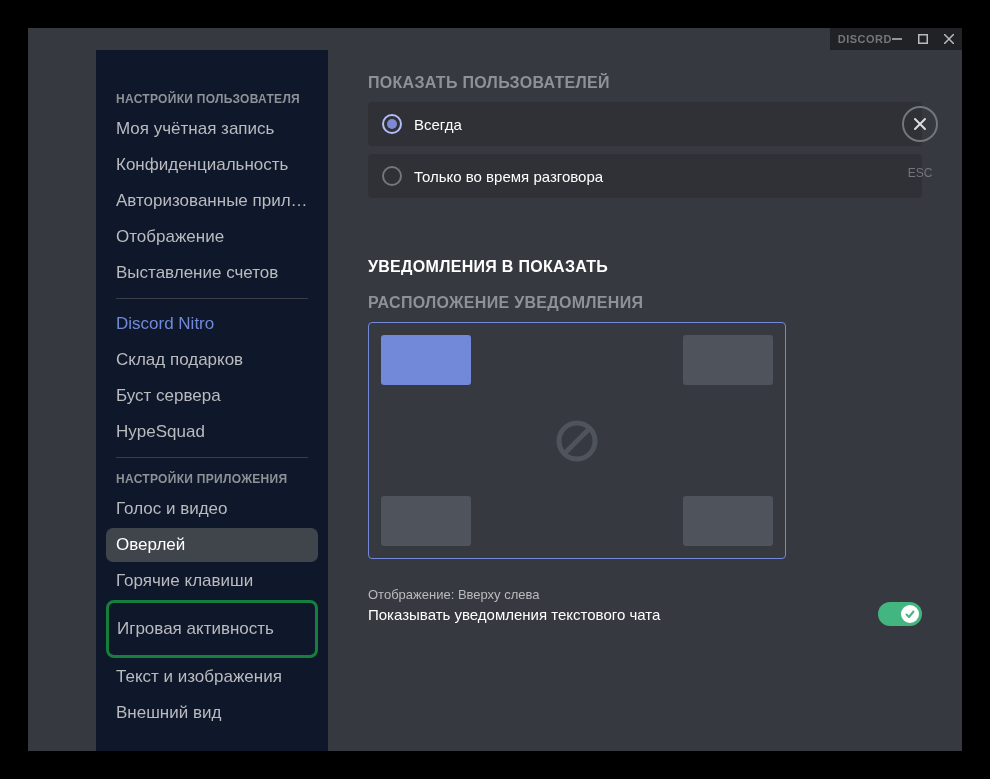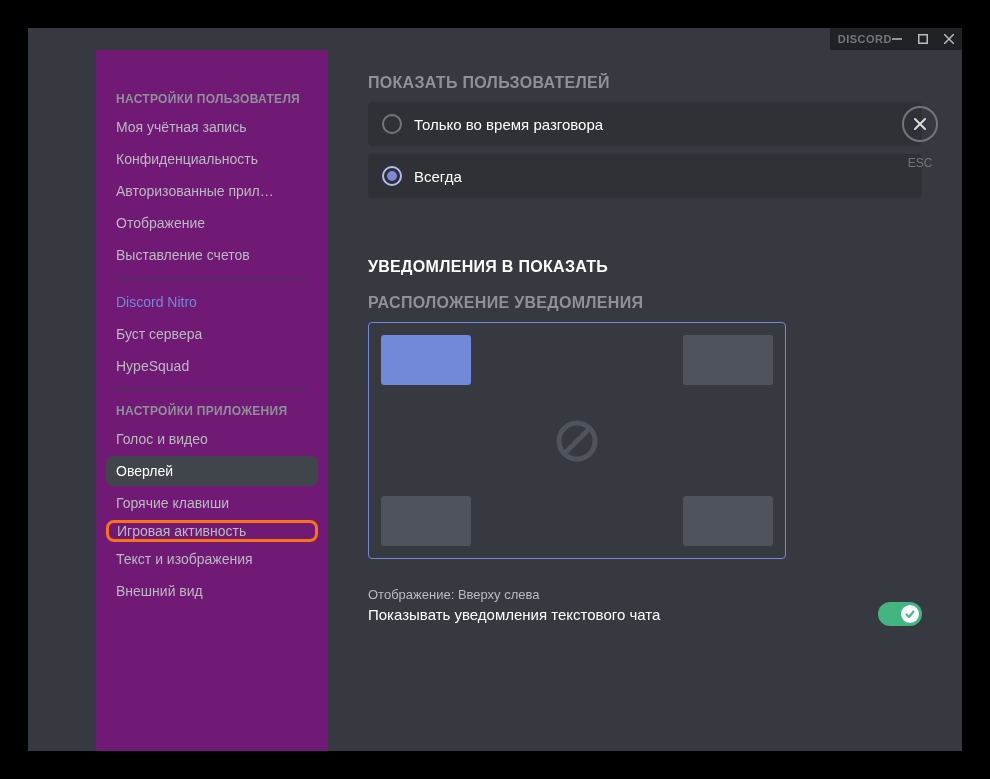--- a/index.html
+++ b/index.html
@@ -33,65 +33,65 @@
     font-size: 11px;
     font-weight: 700;
     letter-spacing: 0.5px;
   }
   .win-controls { display: flex; gap: 16px; align-items: center; }
   .win-btn { width: 10px; height: 10px; display: flex; align-items: center; justify-content: center; cursor: pointer; }
   .win-btn svg { display: block; }
   .content { flex: 1; display: flex; overflow: hidden; }
   .sidebar {
     width: 232px;
-    background: #701a75;
+    background: #0f172a;
     padding: 36px 10px 10px 10px;
     overflow-y: hidden;
   }
   .sidebar-header {
     color: #8e9297;
     font-size: 12px;
     font-weight: 700;
     padding: 6px 10px;
     letter-spacing: 0.3px;
   }
   .sidebar-item {
     color: #b9bbbe;
-    font-size: 14px;
+    font-size: 17px;
     padding: 7px 10px;
     border-radius: 4px;
     cursor: pointer;
     margin-bottom: 2px;
     white-space: nowrap;
     overflow: hidden;
     text-overflow: ellipsis;
   }
   .sidebar-item.active { background: #40444b; color: #fff; border-radius: 7px; }
   .sidebar-item.nitro { color: #7289da; }
   .sidebar-sep { height: 1px; background: #3b3e44; margin: 8px 10px; }
   .sidebar-item.highlighted {
-    border: 3px solid #f97316;
+    border: 3px solid #15803d;
     border-radius: 8px;
-    padding: 0 8px;
+    padding: 16px 8px;
   }
   .main {
     flex: 1;
     background: #36393f;
     padding: 24px 40px 20px 40px;
     position: relative;
     overflow: hidden;
   }
   .close-area {
     position: absolute;
     right: 24px;
     top: 56px;
     display: flex;
     flex-direction: column;
     align-items: center;
-    gap: 14px;
+    gap: 24px;
   }
   .close-btn {
     width: 36px; height: 36px;
     border: 2px solid #72767d;
     border-radius: 50%;
     display: flex; align-items: center; justify-content: center;
     cursor: pointer;
   }
   .close-btn svg { stroke: #dcddde; }
   .esc-label { color: #72767d; font-size: 12px; }
@@ -213,20 +213,21 @@
   <div class="content">
     <div class="sidebar">
       <div class="sidebar-header">НАСТРОЙКИ ПОЛЬЗОВАТЕЛЯ</div>
       <div class="sidebar-item">Моя учётная запись</div>
       <div class="sidebar-item">Конфиденциальность</div>
       <div class="sidebar-item">Авторизованные прил…</div>
       <div class="sidebar-item">Отображение</div>
       <div class="sidebar-item">Выставление счетов</div>
       <div class="sidebar-sep"></div>
       <div class="sidebar-item nitro">Discord Nitro</div>
+      <div class="sidebar-item">Склад подарков</div>
       <div class="sidebar-item">Буст сервера</div>
       <div class="sidebar-item">HypeSquad</div>
       <div class="sidebar-sep"></div>
       <div class="sidebar-header">НАСТРОЙКИ ПРИЛОЖЕНИЯ</div>
       <div class="sidebar-item">Голос и видео</div>
       <div class="sidebar-item active">Оверлей</div>
       <div class="sidebar-item">Горячие клавиши</div>
       <div class="sidebar-item highlighted">Игровая активность</div>
       <div class="sidebar-item">Текст и изображения</div>
       <div class="sidebar-item">Внешний вид</div>
@@ -238,31 +239,31 @@
           <svg width="16" height="16" viewBox="0 0 16 16" fill="none">
             <line x1="3" y1="3" x2="13" y2="13" stroke-width="2" stroke-linecap="round"></line>
             <line x1="13" y1="3" x2="3" y2="13" stroke-width="2" stroke-linecap="round"></line>
           </svg>
         </div>
         <div class="esc-label">ESC</div>
       </div>
 
       <div class="section-mini-header">ПОКАЗАТЬ ПОЛЬЗОВАТЕЛЕЙ</div>
 
+      <div class="radio-row selected">
+        <span class="radio-outer">
+            <span class="radio-inner"></span>
+          </span>
+        <span class="label">Всегда</span>
+      </div>
       <div class="radio-row">
         <span class="radio-outer">
             <span class="radio-inner"></span>
           </span>
         <span class="label">Только во время разговора</span>
-      </div>
-      <div class="radio-row selected">
-        <span class="radio-outer">
-            <span class="radio-inner"></span>
-          </span>
-        <span class="label">Всегда</span>
       </div>
 
       <div class="section-title">УВЕДОМЛЕНИЯ В ПОКАЗАТЬ</div>
       <div class="section-mini-header">РАСПОЛОЖЕНИЕ УВЕДОМЛЕНИЯ</div>
 
       <div class="position-picker">
         <div class="pos-corner tl selected"></div>
         <div class="pos-corner tr"></div>
         <div class="pos-corner bl"></div>
         <div class="pos-corner br"></div>

